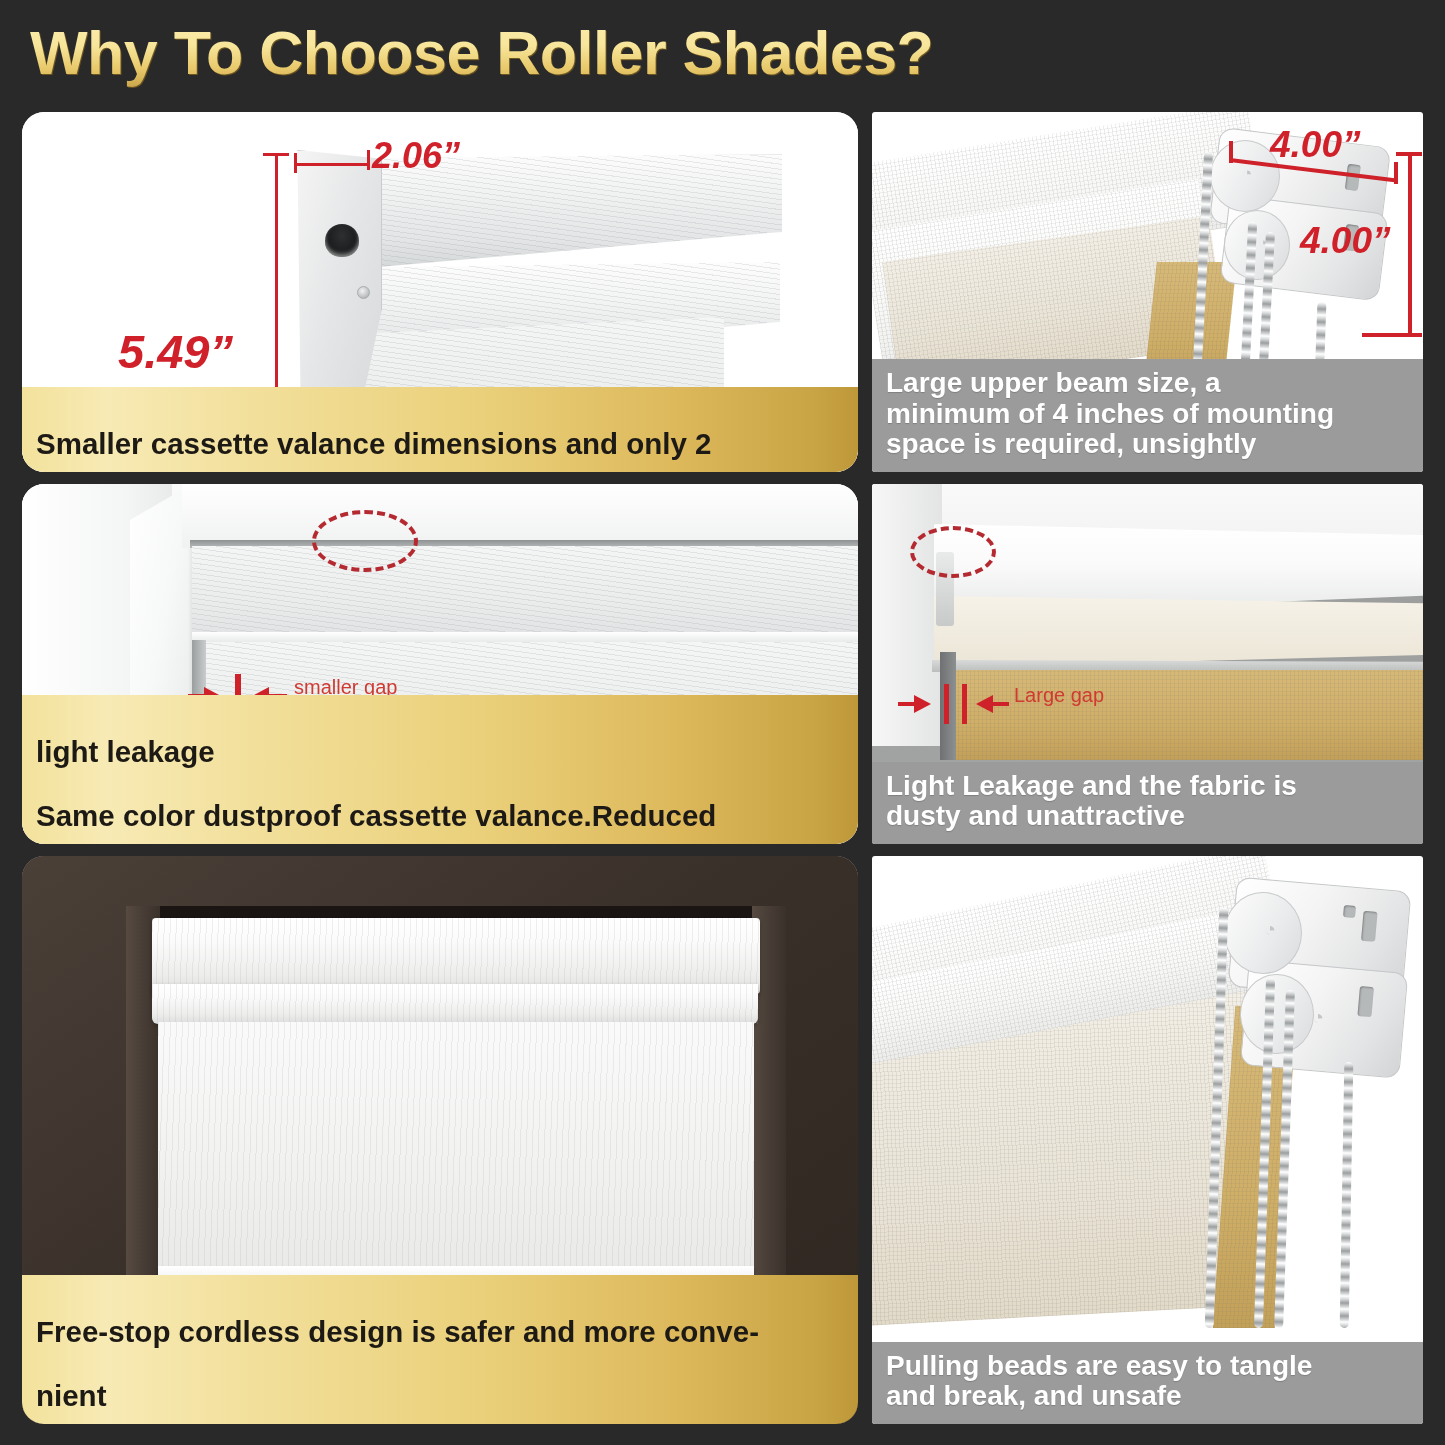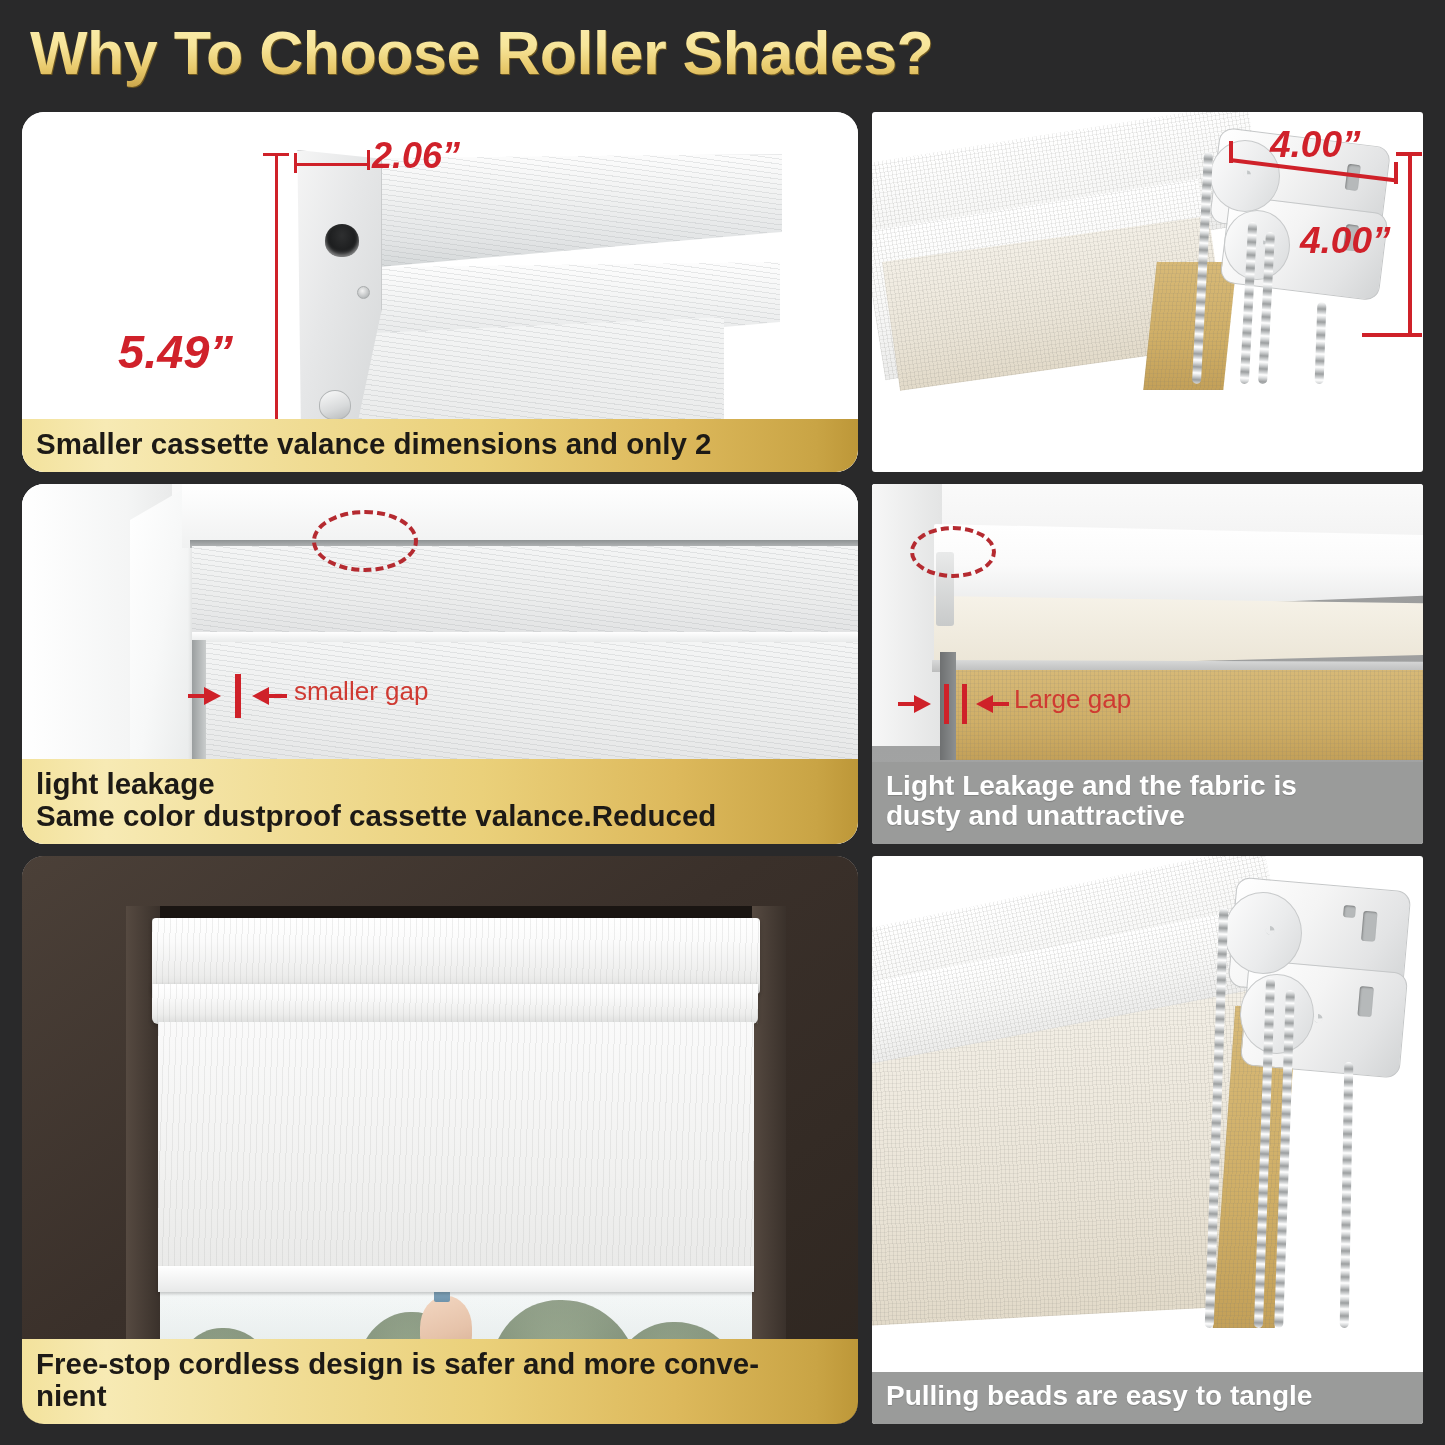--- a/index.html
+++ b/index.html
@@ -67,38 +67,38 @@
     border-bottom-left-radius: 20px;
     border-bottom-right-radius: 20px;
   }
   .caption.gray {
     background: #9a9b9a;
     color: #ffffff;
     font-size: 28px;
     text-shadow: 0 1px 1px rgba(0,0,0,.18);
   }
   .caption.gray .cap-line { display: block; }
-  .caption.gold .cap-line { display: block; }
+  .caption.gold .cap-line { display: block; margin-top: 32px; }
 
   
   .dim-text {
     position: absolute;
     color: #d0212a;
     font-weight: bold;
     font-style: italic;
     white-space: nowrap;
     z-index: 20;
   }
   .dim-line { position: absolute; background: #cf2129; z-index: 19; }
   .tick     { position: absolute; background: #cf2129; z-index: 19; }
 
   .gap-label {
     position: absolute;
     color: #cf3a32;
-    font-size: 26px;
+    font-size: 20px;
     white-space: nowrap;
     z-index: 22;
   }
   .arrow-r, .arrow-l {
     position: absolute; width: 0; height: 0; z-index: 22;
     border-top: 9px solid transparent;
     border-bottom: 9px solid transparent;
   }
   .arrow-r { border-left: 17px solid #cf2129; }
   .arrow-l { border-right: 17px solid #cf2129; }
@@ -379,20 +379,25 @@
     <div class="tick" style="left:357px; top:29px; width:4px; height:22px;"></div>
     <div class="tick" style="left:522px; top:50px; width:4px; height:22px;"></div>
     <div class="dim-text" style="left:398px; top:12px; font-size:37px;">4.00”</div>
 
     <div class="dim-line" style="left:536px; top:40px; width:4px; height:185px;"></div>
     <div class="tick" style="left:524px; top:40px;  width:26px; height:4px;"></div>
     <div class="tick" style="left:490px; top:221px; width:60px; height:4px;"></div>
     <div class="dim-text" style="left:428px; top:108px; font-size:37px;">4.00”</div>
   </div>
 
+  <div class="caption gray">
+    <span class="cap-line">Large upper beam size, a</span>
+    <span class="cap-line">minimum of 4 inches of mounting</span>
+    <span class="cap-line">space is required, unsightly</span>
+  </div>
 </div>
 
 <div class="panel left" id="p3">
   <div class="art" style="background:linear-gradient(90deg,#fbfbfb,#f4f5f5);">
 
     <div class="w-frame-outer" style="left:0; top:0; width:150px; height:300px;"></div>
     <div class="w-casing" style="left:108px; top:0; width:62px; height:300px;
          clip-path: polygon(0 12%, 100% 0, 100% 100%, 0 100%);"></div>
     <div class="w-frame-inner" style="left:160px; top:0; width:676px; height:64px;
          background:linear-gradient(180deg,#ffffff,#f0f1f1);"></div>
@@ -543,14 +548,15 @@
     <div class="emb-icon" style="left:440px; top:150px; font-size:20px;">◔</div>
 
     <div class="chain" style="left:340px; top:52px;  height:420px; transform: rotate(2deg);"></div>
     <div class="chain" style="left:388px; top:122px; height:350px; transform: rotate(2deg);"></div>
     <div class="chain" style="left:408px; top:134px; height:338px; transform: rotate(2deg);"></div>
     <div class="chain" style="left:470px; top:206px; height:266px; transform: rotate(1deg);"></div>
   </div>
 
   <div class="caption gray">
     <span class="cap-line">Pulling beads are easy to tangle</span>
+    <span class="cap-line">and break, and unsafe</span>
   </div>
 </div>
 
 </body></html>

